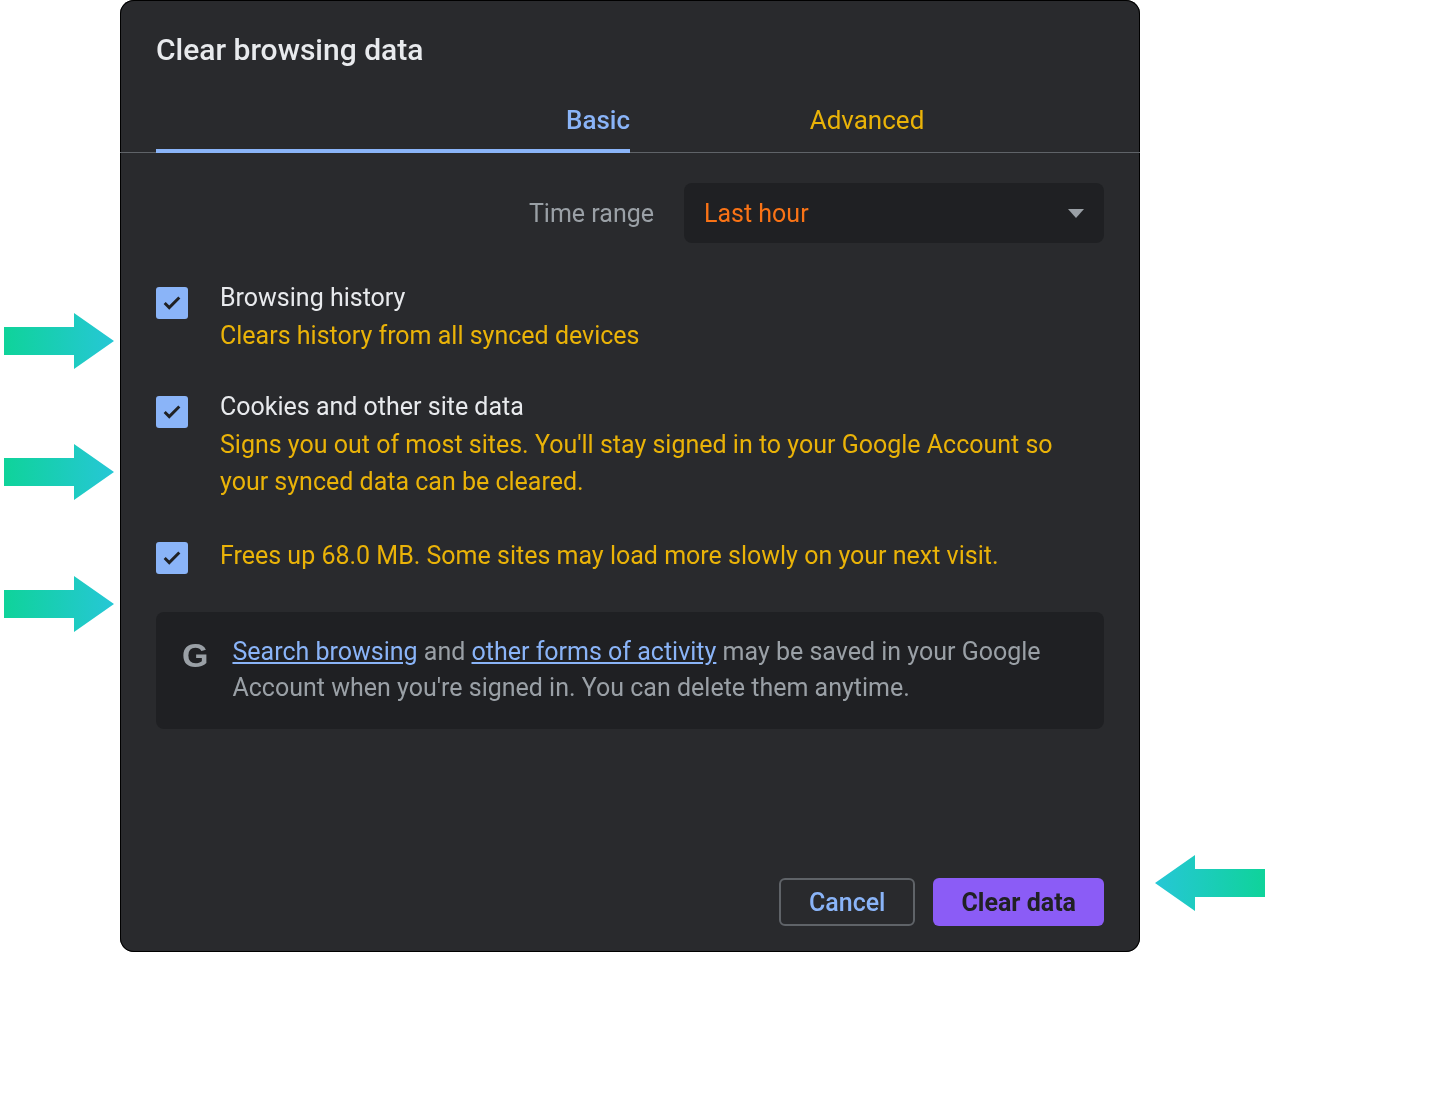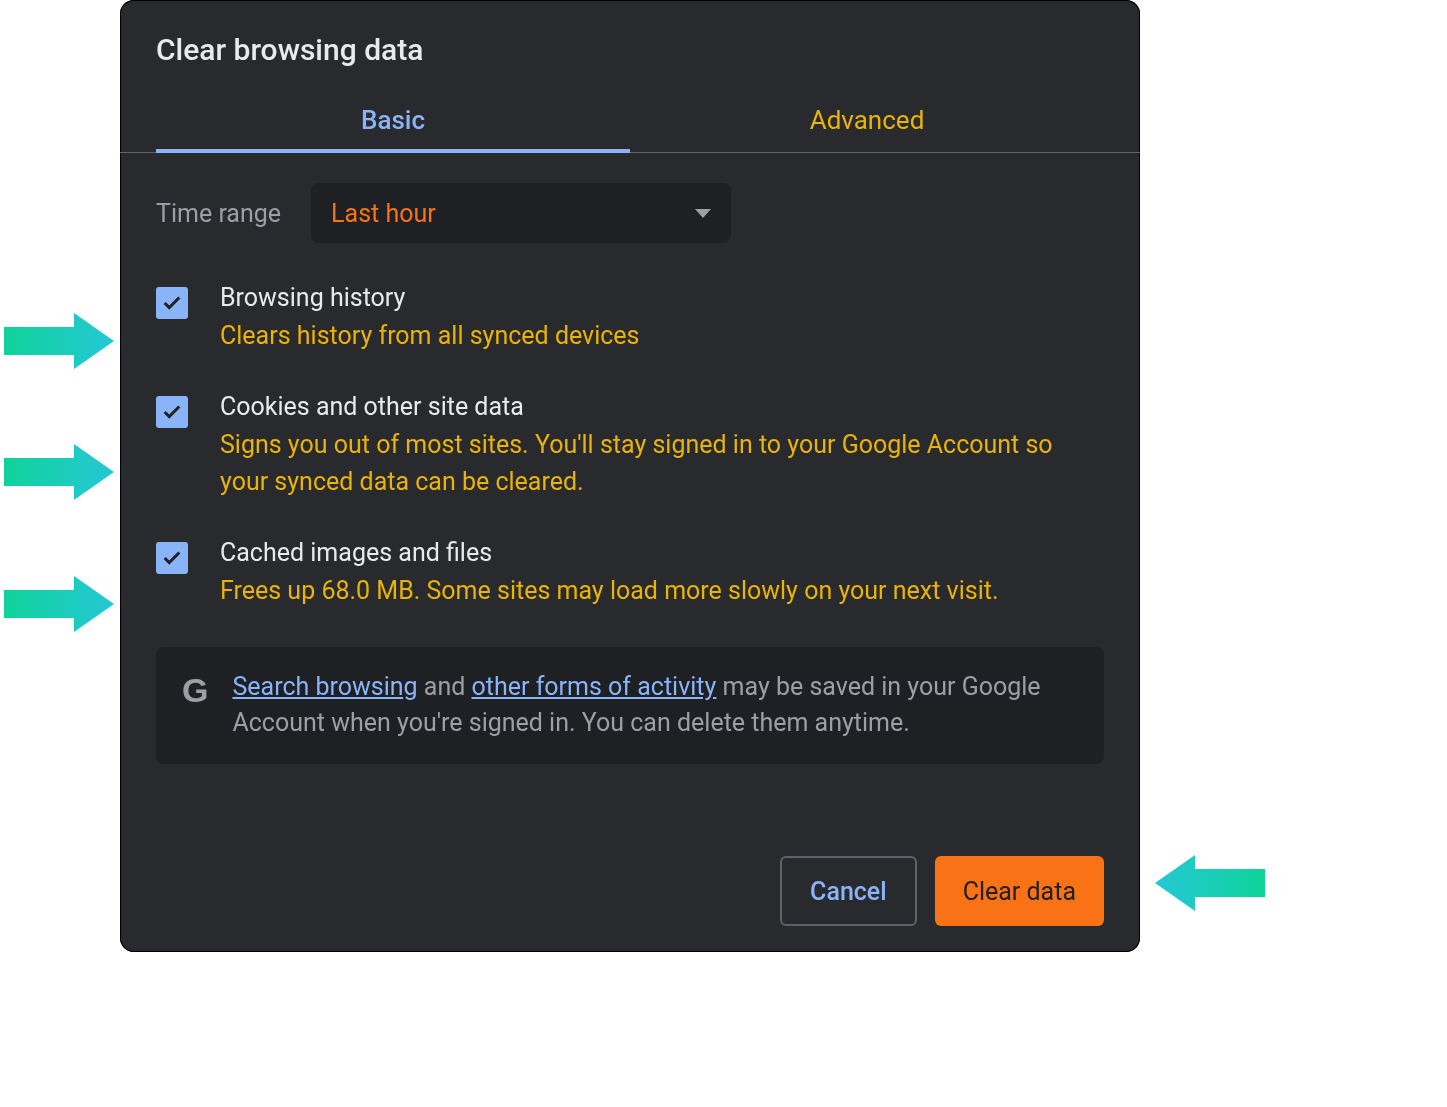--- a/index.html
+++ b/index.html
@@ -39,29 +39,31 @@
       font-size: 26px;
       color: #eab308;
       cursor: pointer;
       border-bottom: 4px solid transparent;
       margin-bottom: -1px;
     }
     .tab.active {
       color: #8ab4f8;
       border-bottom-color: #8ab4f8;
       font-weight: 500;
+      text-align: right;
     }
     .body {
       padding: 30px 36px 20px 36px;
     }
     .row-time {
       display: flex;
       align-items: center;
       gap: 30px;
       margin-bottom: 40px;
+      justify-content: flex-end;
     }
     .time-label {
       color: #9aa0a6;
       font-size: 25px;
     }
     .select {
       background: #1f2023;
       color: #f97316;
       border-radius: 8px;
       height: 60px;
@@ -137,39 +139,39 @@
       cursor: pointer;
     }
     .footer {
       position: absolute;
       bottom: 26px;
       right: 36px;
       display: flex;
       gap: 18px;
     }
     .btn {
-      height: 70px;
+      height: 48px;
       border-radius: 6px;
       font-size: 25px;
       padding: 16px 28px;
       display: flex;
       align-items: center;
       justify-content: center;
       cursor: pointer;
     }
     .btn-cancel {
       background: transparent;
       color: #8ab4f8;
       border: 2px solid #5f6368;
       font-weight: 500;
     }
     .btn-primary {
-      background: #f97316;
+      background: #8b5cf6;
       color: #202124;
-      font-weight: 400;
+      font-weight: 700;
     }
     .arrow {
       position: absolute;
       width: 110px;
       height: 56px;
       pointer-events: none;
     }
     .arrow svg { width: 100%; height: 100%; display: block; }
   </style>
 </head>
@@ -262,21 +264,20 @@
       </div>
     </div>
 
     <div class="option-row">
       <div class="checkbox">
         <svg viewBox="0 0 24 24">
             <path fill="none" stroke="#202124" stroke-width="3.2" d="M4 12l5 5L20 6"></path>
           </svg>
       </div>
       <div class="opt-text">
-        <div class="opt-title">Cached images and files</div>
         <div class="opt-desc">Frees up 68.0 MB. Some sites may load more slowly on your next visit.</div>
       </div>
     </div>
 
     <div class="notice">
       <div class="g-icon">G</div>
       <div class="notice-text">
         <span class="lnk">Search browsing</span><span> and </span><span class="lnk">other forms of activity</span><span> may be saved in your Google Account when you're signed in. You can delete them anytime.</span>
       </div>
     </div>

